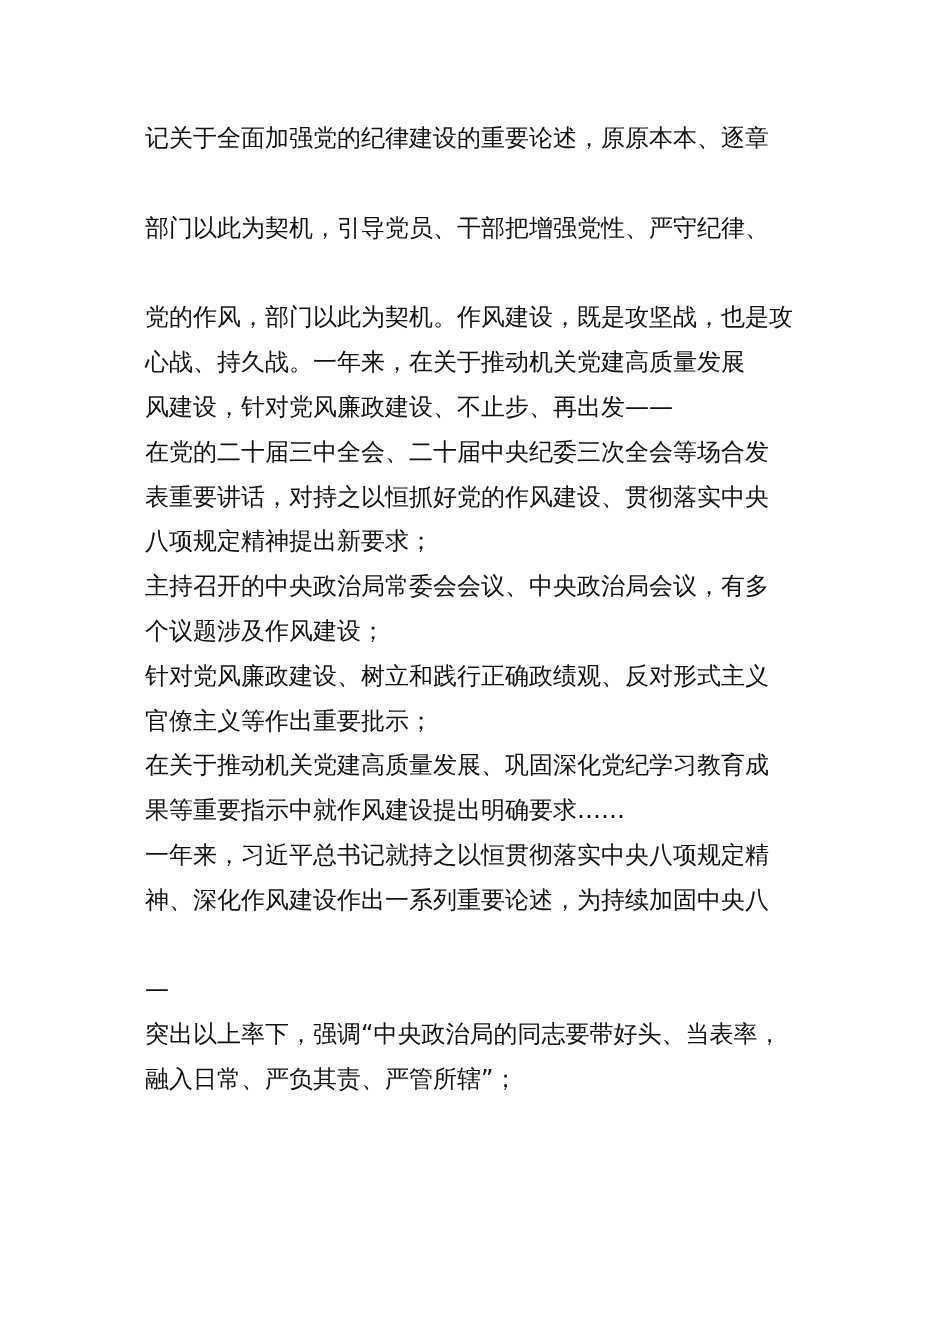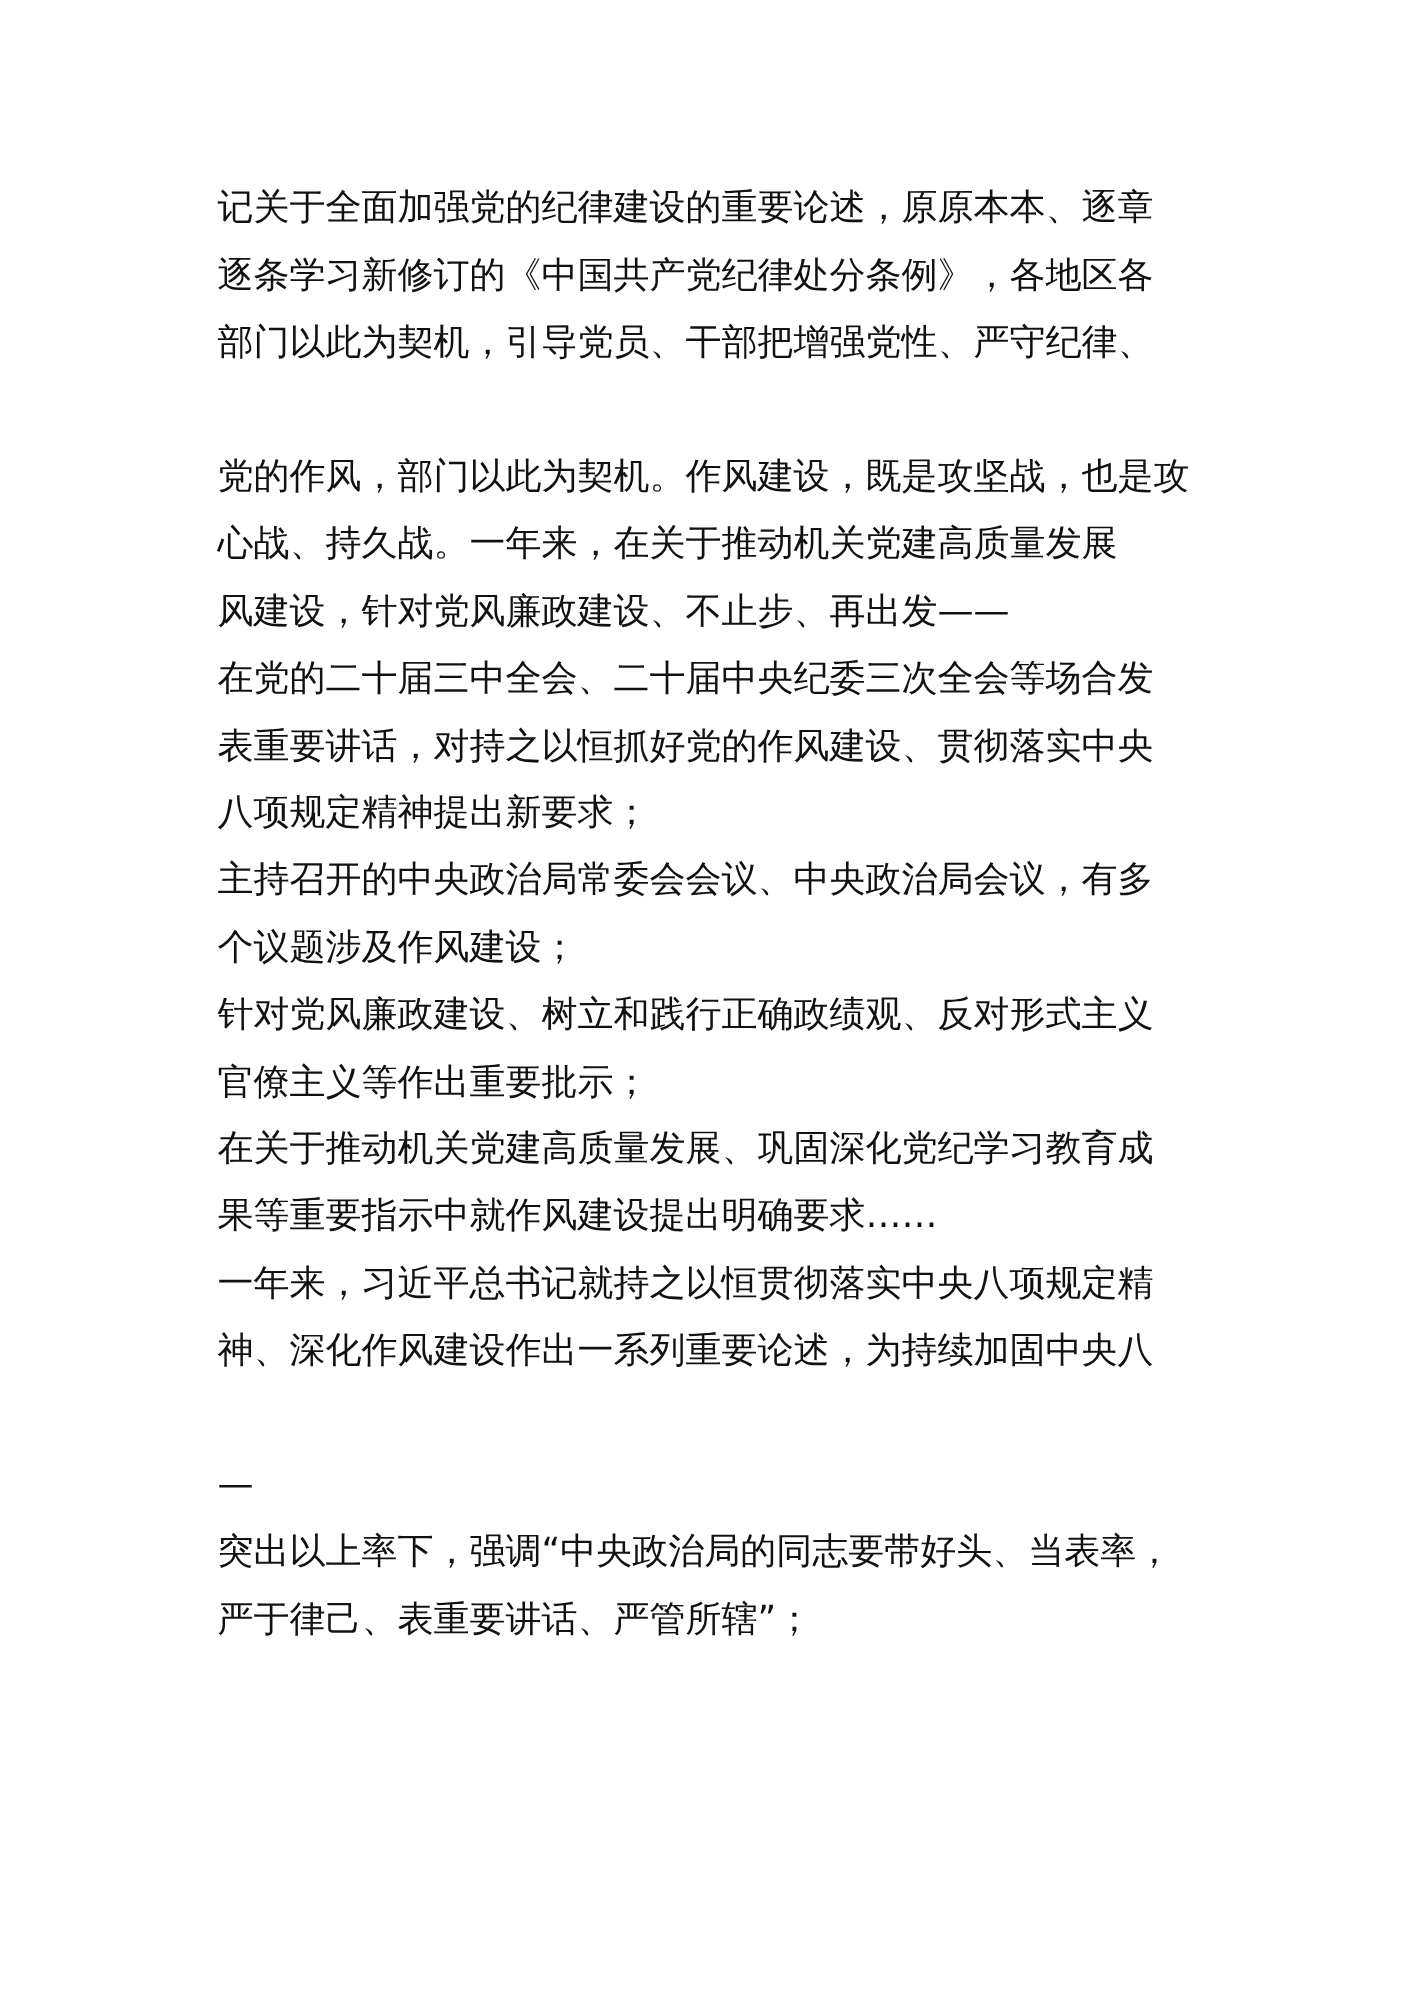--- a/index.html
+++ b/index.html
@@ -16,21 +16,20 @@
       white-space: nowrap;
       letter-spacing: 0px;
     }
   </style>
 </head>
 <body>
 
 <div class="page">
 
   <div class="line" style="top:121px">记关于全面加强党的纪律建设的重要论述，原原本本、逐章</div>
-  <div class="line" style="top:166px">逐条学习新修订的《中国共产党纪律处分条例》，各地区各</div>
   <div class="line" style="top:211px">部门以此为契机，引导党员、干部把增强党性、严守纪律、</div>
 
   <div class="line" style="top:300px">党的作风，部门以此为契机。作风建设，既是攻坚战，也是攻</div>
   <div class="line" style="top:345px">心战、持久战。一年来，在关于推动机关党建高质量发展</div>
   <div class="line" style="top:390px">风建设，针对党风廉政建设、不止步、再出发——</div>
 
   <div class="line" style="top:435px">在党的二十届三中全会、二十届中央纪委三次全会等场合发</div>
   <div class="line" style="top:480px">表重要讲话，对持之以恒抓好党的作风建设、贯彻落实中央</div>
   <div class="line" style="top:524px">八项规定精神提出新要求；</div>
 
@@ -41,15 +40,15 @@
   <div class="line" style="top:704px">官僚主义等作出重要批示；</div>
 
   <div class="line" style="top:748px">在关于推动机关党建高质量发展、巩固深化党纪学习教育成</div>
   <div class="line" style="top:793px">果等重要指示中就作风建设提出明确要求……</div>
 
   <div class="line" style="top:838px">一年来，习近平总书记就持之以恒贯彻落实中央八项规定精</div>
   <div class="line" style="top:883px">神、深化作风建设作出一系列重要论述，为持续加固中央八</div>
   <div class="line" style="top:972px">—</div>
 
   <div class="line" style="top:1017px">突出以上率下，强调“中央政治局的同志要带好头、当表率，</div>
-  <div class="line" style="top:1062px">严于律己、表重要讲话、严管所辖”；</div>
+  <div class="line" style="top:1062px">融入日常、严负其责、严管所辖”；</div>
 
 </div>
 
 </body></html>

